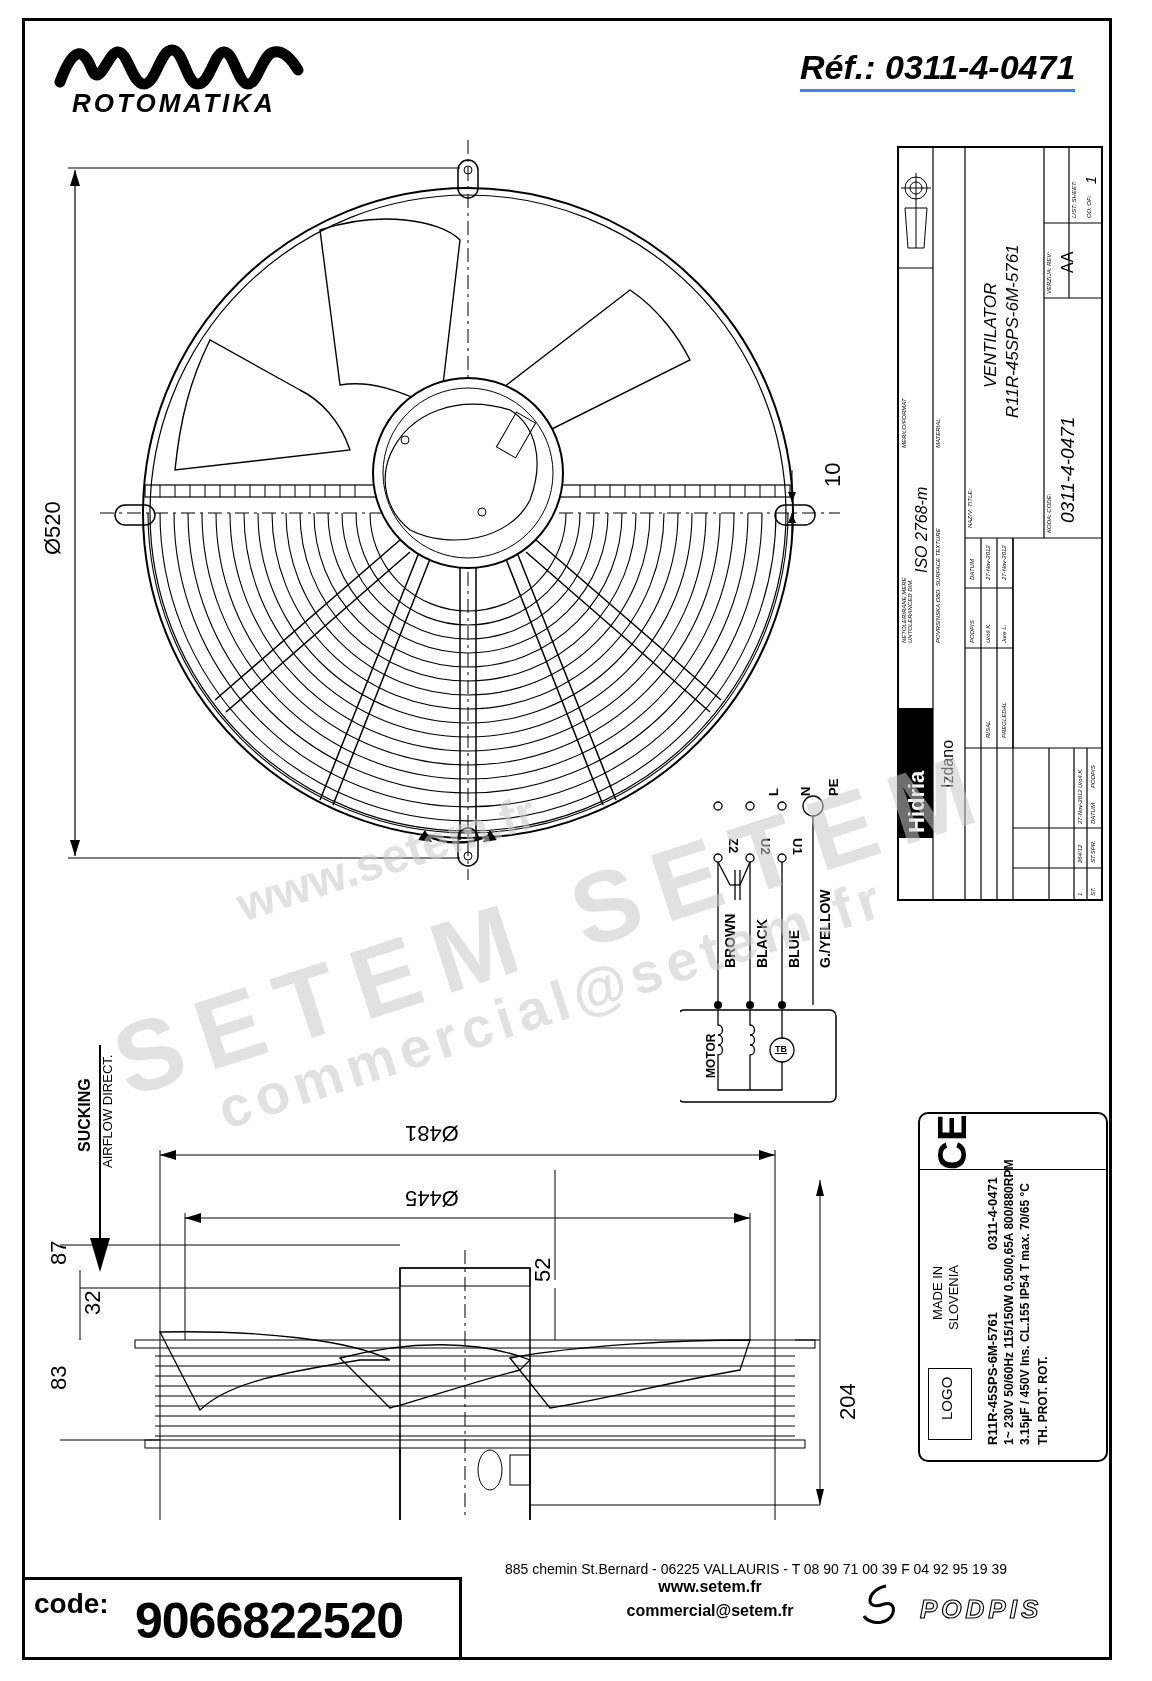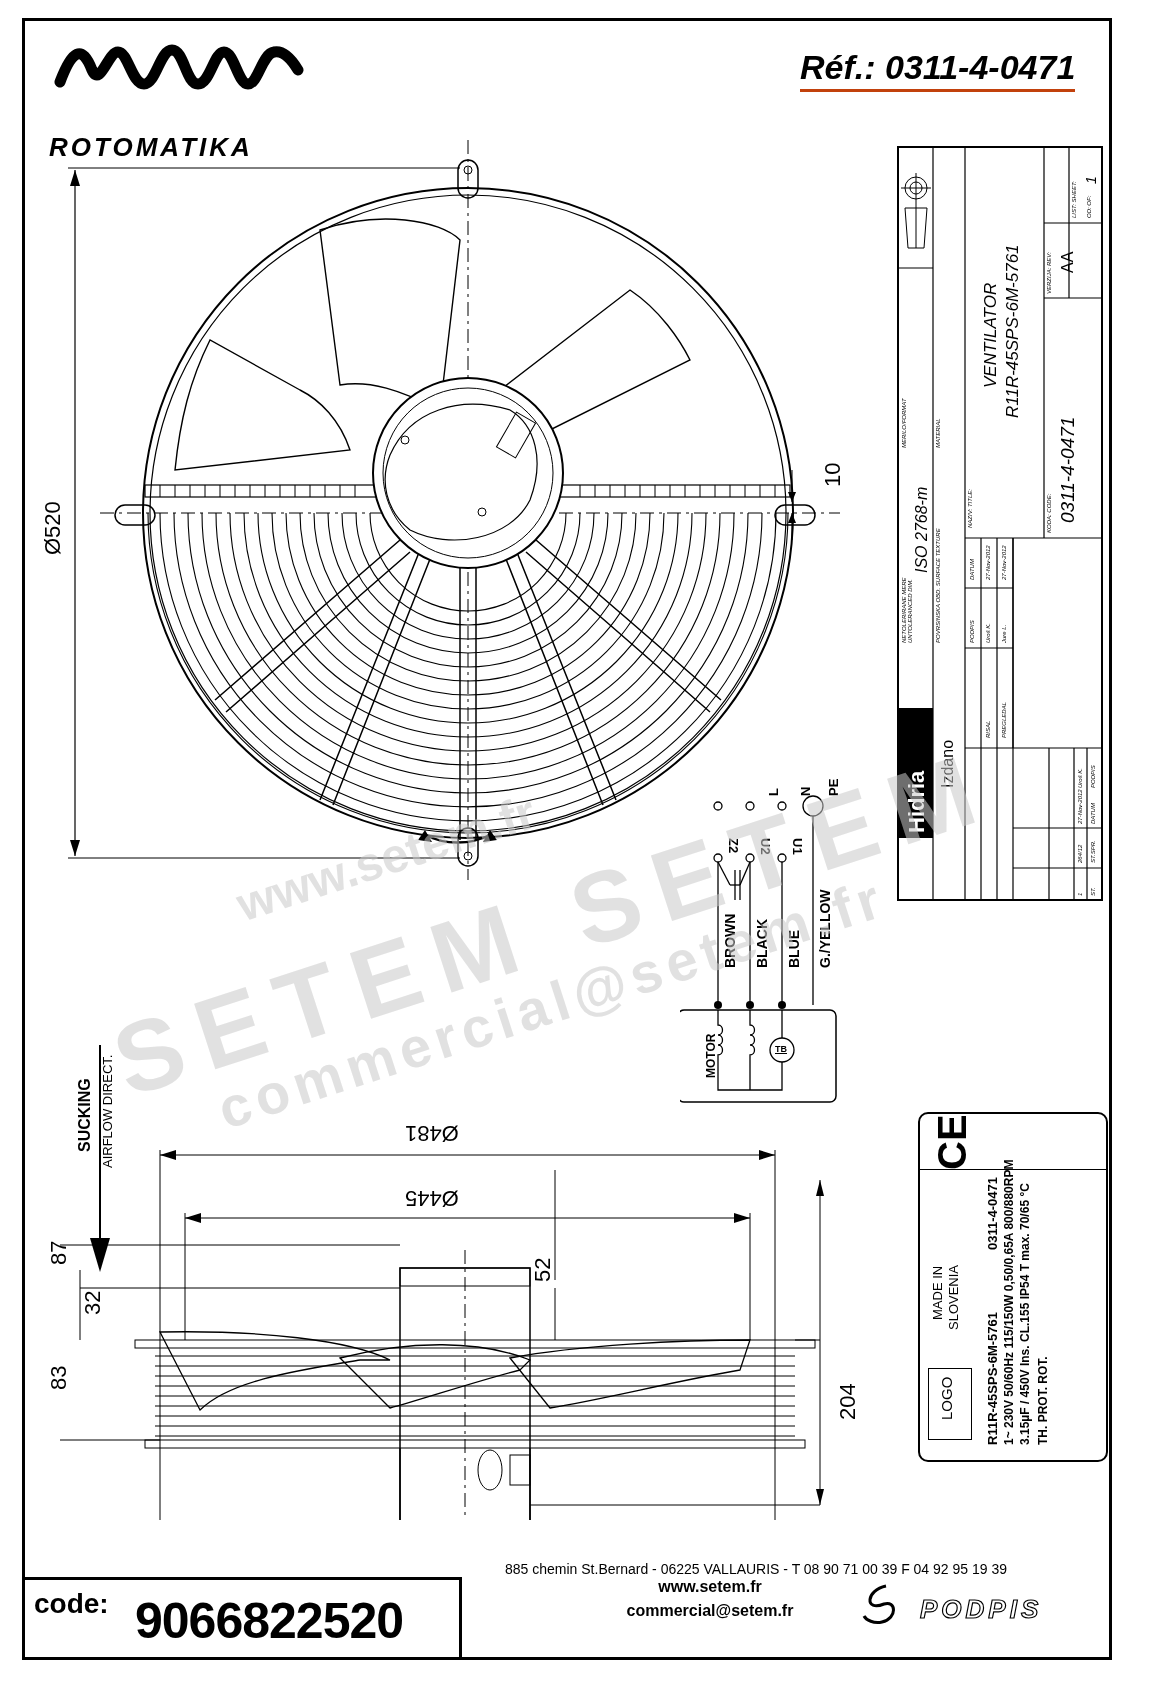--- a/index.html
+++ b/index.html
@@ -1,20 +1,20 @@
 <!DOCTYPE html>
 <html><head>
 <meta charset="utf-8">
 <style>
   html,body{margin:0;padding:0;background:#fff;}
   body{width:1152px;height:1681px;position:relative;overflow:hidden;font-family:"Liberation Sans",sans-serif;color:#000;}
   .sheet{position:absolute;left:22px;top:18px;width:1090px;height:1642px;border:3px solid #000;box-sizing:border-box;}
   .abs{position:absolute;}
-  .logo-text{left:49px;top:88px;font-size:26px;font-style:italic;font-weight:bold;letter-spacing:3px;margin-top:44px;}
-  .ref{left:800px;top:48px;font-size:34px;font-style:italic;font-weight:bold;border-bottom:3px solid #c2410c;padding-bottom:2px;white-space:nowrap;}
+  .logo-text{left:72px;top:88px;font-size:26px;font-style:italic;font-weight:bold;letter-spacing:3px;}
+  .ref{left:800px;top:48px;font-size:34px;font-style:italic;font-weight:bold;border-bottom:3px solid #3b82f6;padding-bottom:2px;white-space:nowrap;}
   .vert{transform-origin:left top;transform:rotate(-90deg);white-space:nowrap;}
   .vert180{transform:rotate(90deg);transform-origin:left top;white-space:nowrap;}
   .dim{font-size:22px;}
   .tb{left:897px;top:146px;width:206px;height:755px;border:2px solid #000;box-sizing:border-box;}
   .label-plate{left:918px;top:1112px;width:190px;height:350px;border:2px solid #000;border-radius:10px;box-sizing:border-box;}
   .code-box{left:22px;top:1577px;width:440px;height:83px;border-top:3px solid #000;border-right:3px solid #000;box-sizing:border-box;}
   .code-lbl{left:34px;top:1588px;font-size:28px;font-weight:bold;}
   .code-val{left:135px;top:1592px;font-size:50px;font-weight:bold;letter-spacing:-1px;}
   .footer-c{left:520px;width:380px;text-align:center;font-size:16px;font-weight:bold;}
   .addr{left:505px;top:1561px;font-size:14px;white-space:nowrap;}

